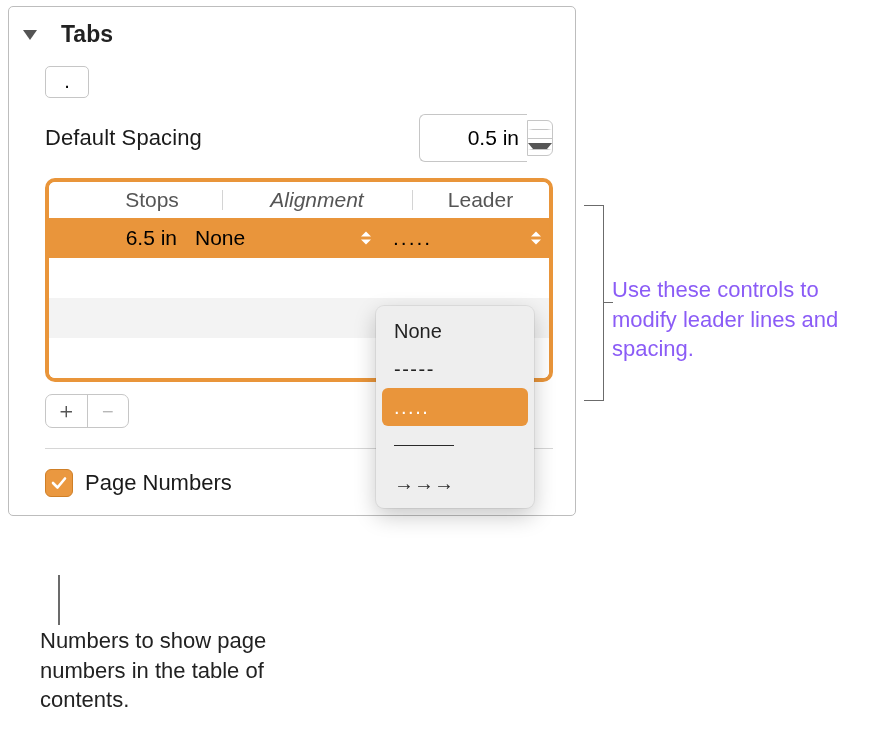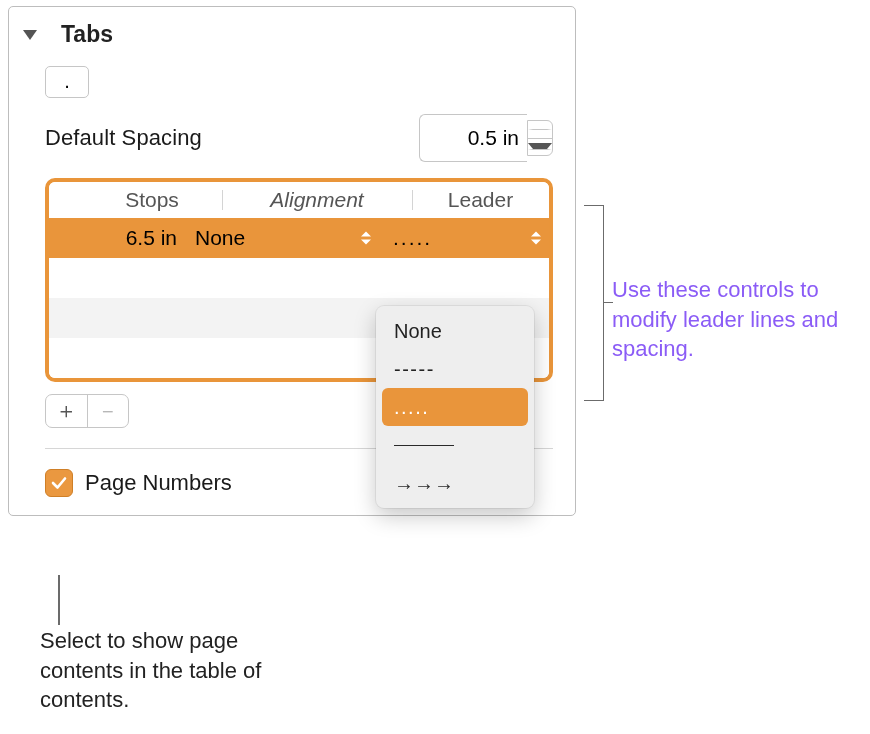--- a/index.html
+++ b/index.html
@@ -389,13 +389,13 @@
       <div class="pop-underline"></div>
     </div>
   <div class="popup-item pop-arrows">→→→</div>
 </div>
 
 <div class="bracket"></div>
 <div class="bracket-stem"></div>
 <div class="callout-right">Use these controls to modify leader lines and spacing.</div>
 
 <div class="leadline"></div>
-<div class="callout-bottom">Select to show page contents in the table of contents.</div>
+<div class="callout-bottom">Numbers to show page numbers in the table of contents.</div>
 
 </body></html>

